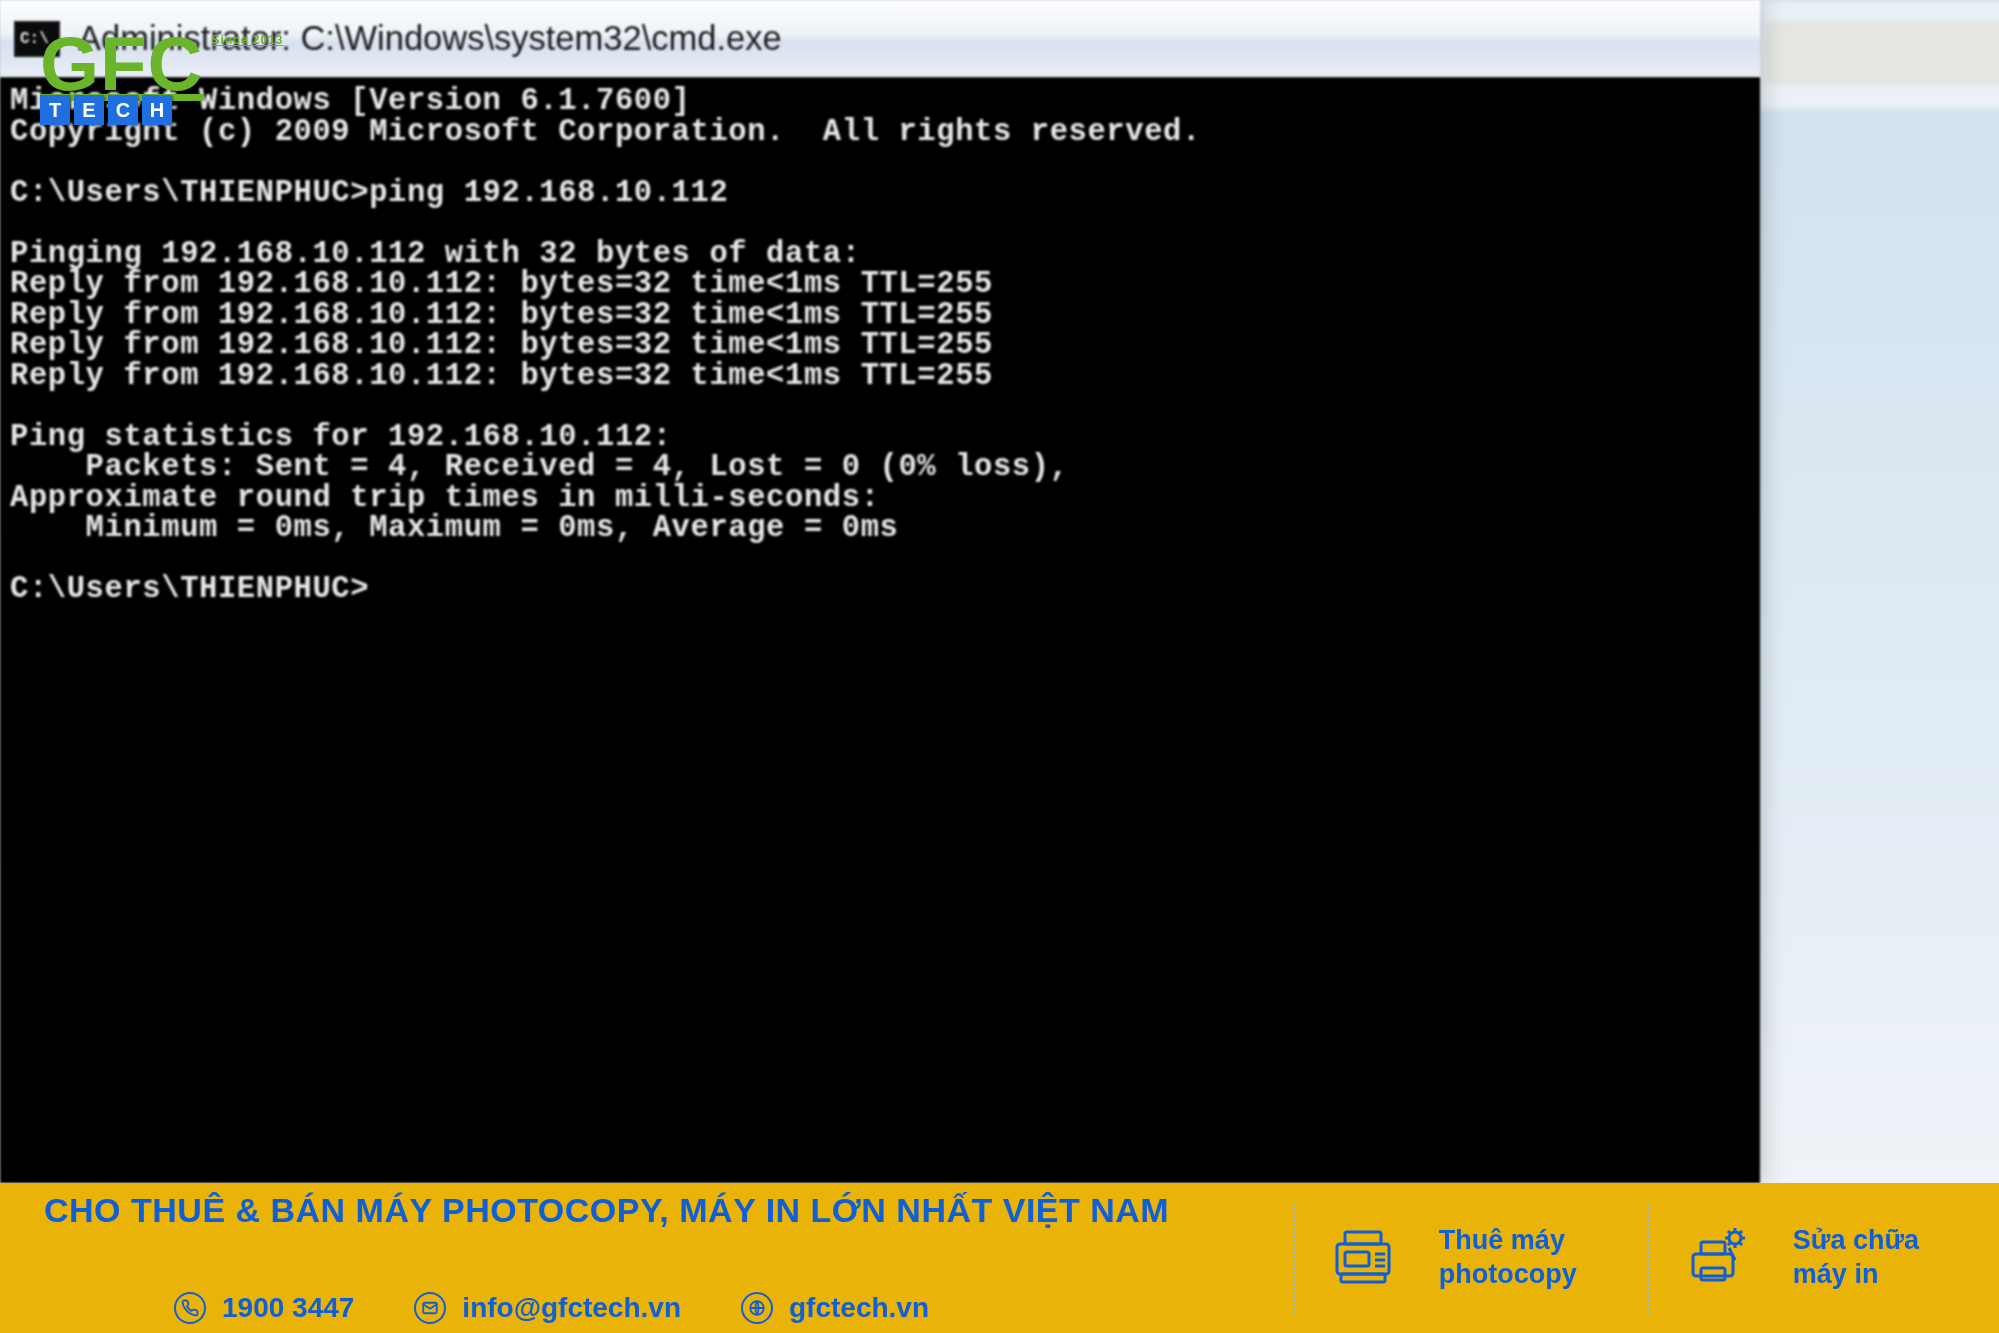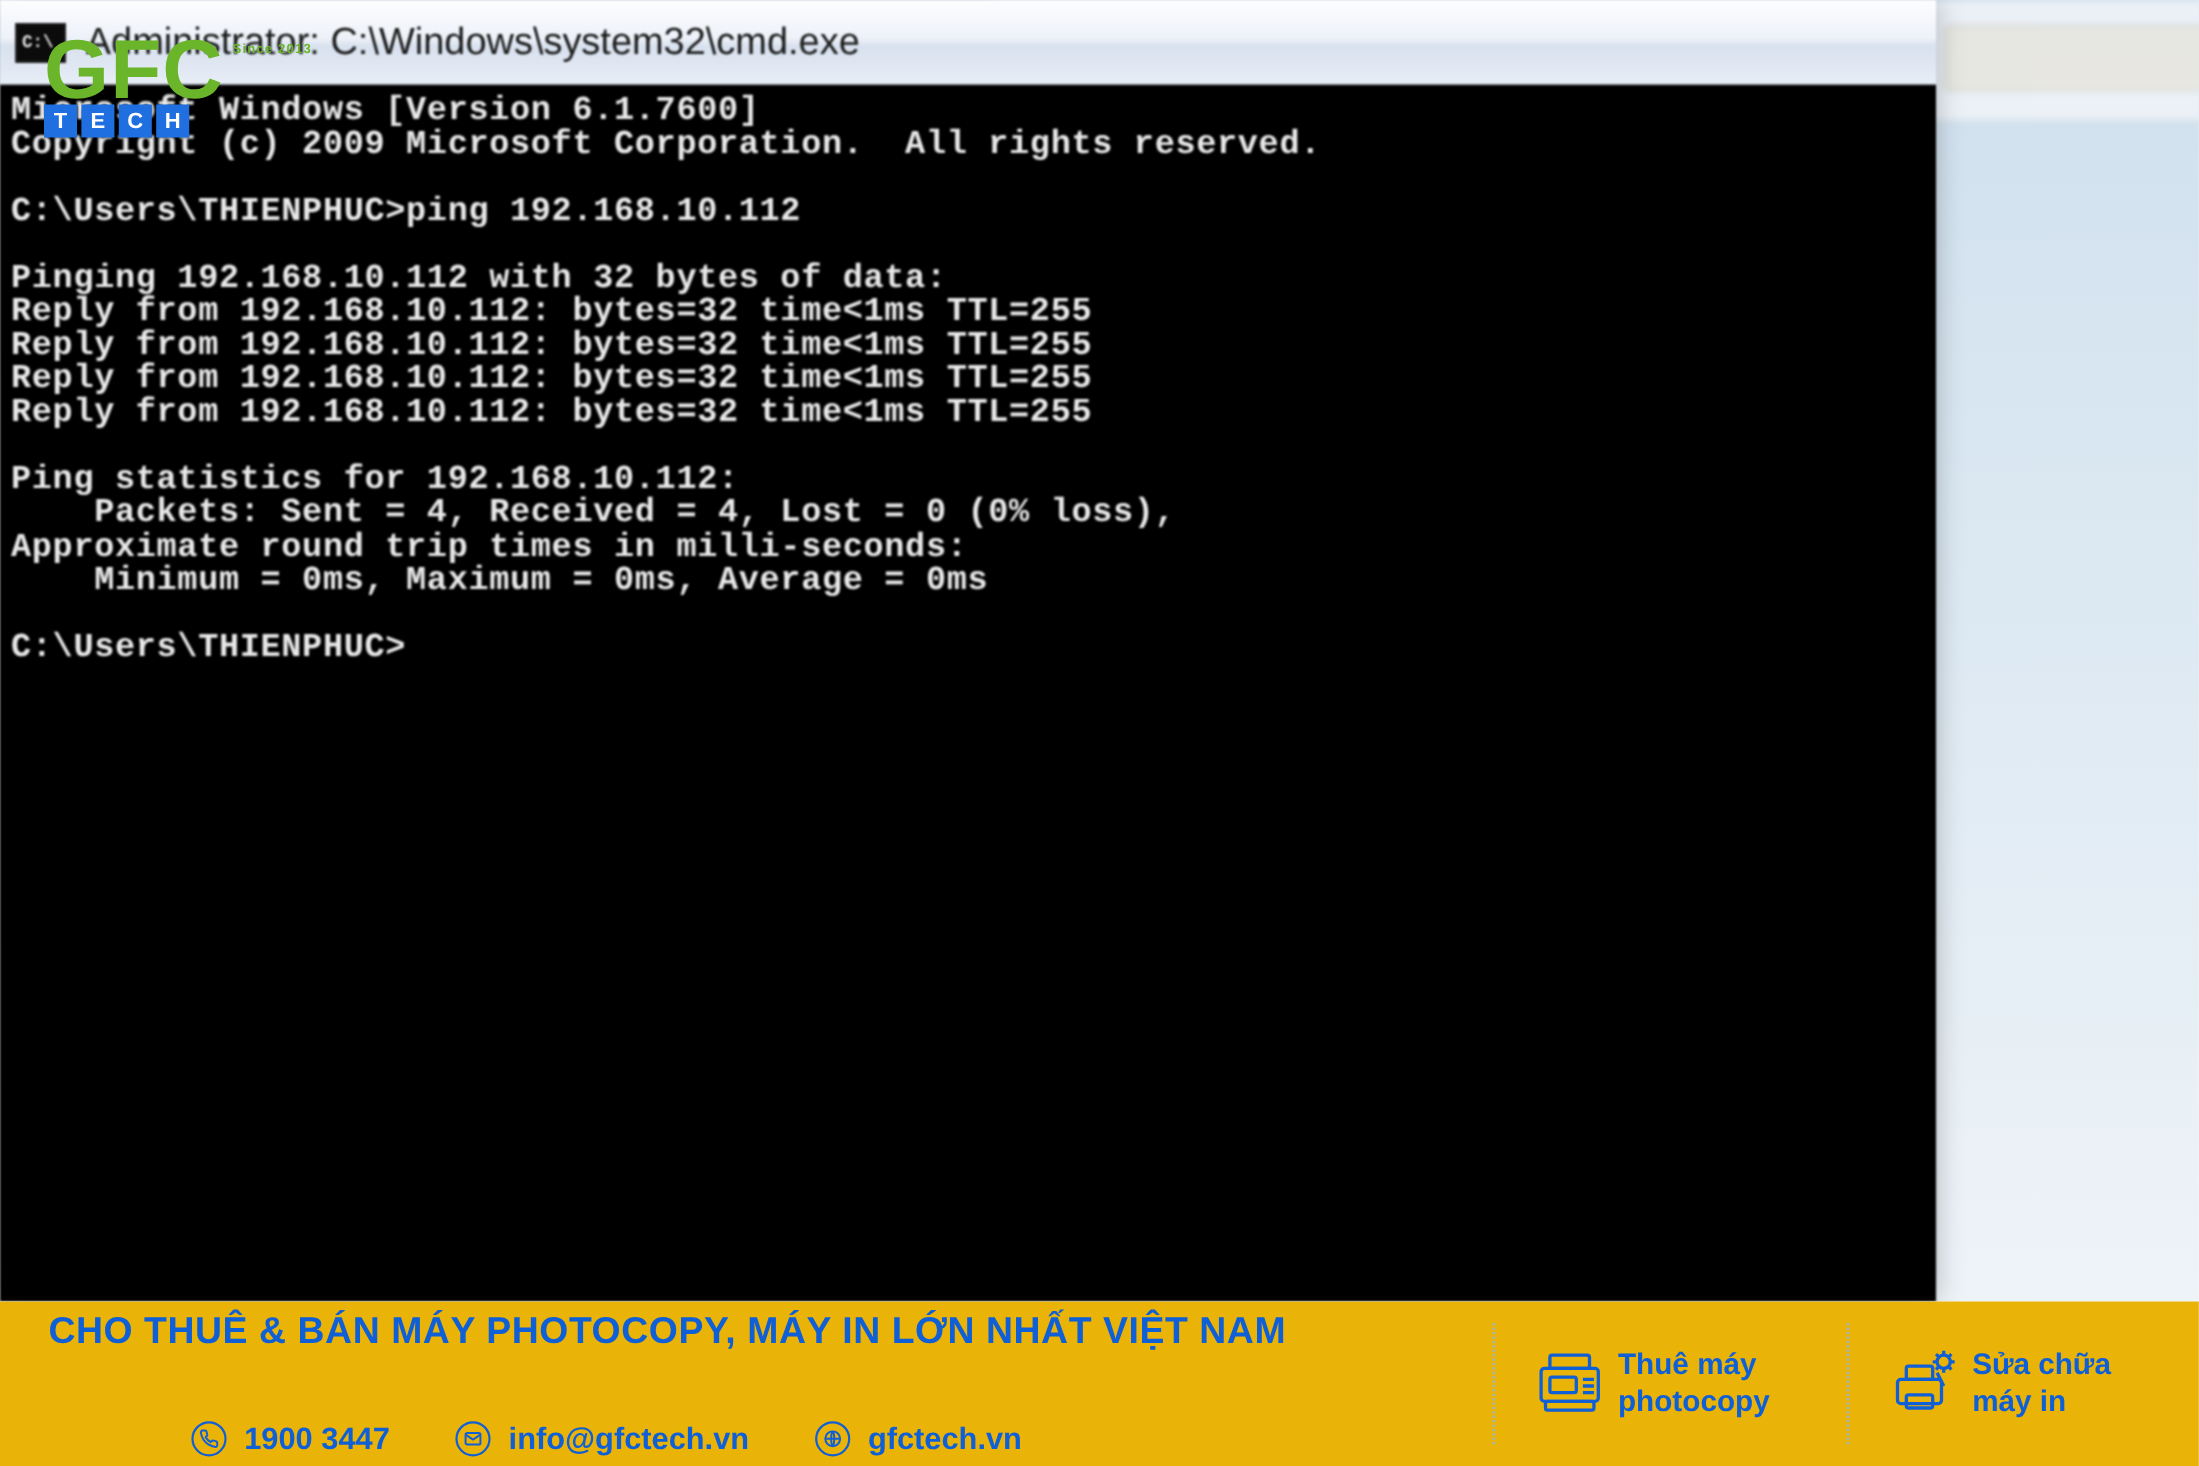--- a/index.html
+++ b/index.html
@@ -77,21 +77,21 @@
   
   .wm {
     position: absolute;
     left: 40px; top: 34px;
     z-index: 50;
   }
   .wm .gfc {
     font: 800 76px/0.78 Arial, Helvetica, sans-serif;
     color:#6ab52a;
     letter-spacing: 1px;
-    display:flex; align-items:center;
+    display:flex; align-items:flex-start;text-decoration:underline;
   }
   .wm .since {
     font: 600 12px/1 Arial; color:#6ab52a;
     margin-left:8px; margin-bottom:40px; display:inline-block;
   }
   .wm .tech {
     display:flex; gap:4px; margin-top:2px;
   }
   .wm .tech span{
     width:30px;height:30px;background:#1f6fe0;color:#fff;
@@ -122,21 +122,21 @@
     padding-left: 130px;
     font: 600 28px/1 Arial; color:#0f5fd6;margin-top:48px;
   }
   .footer .contacts .item{ display:flex; align-items:center; gap:16px; }
   .footer .ic{
     width:32px;height:32px;border:2.5px solid #0f5fd6;border-radius:50%;
     display:flex;align-items:center;justify-content:center;
     color:#0f5fd6;
   }
   .footer .svc{
-    display:flex; align-items:center; gap:12px;
+    display:flex; align-items:center; gap:44px;
     padding: 0 36px;
     border-left: 2px dotted #8fb4e8;
     height: 110px;
   }
   .footer .svc .label{
     color:#0f5fd6; font:700 27px/1.25 Arial;
   }
   .footer .svc .svcicon{
     width:64px; color:#0f5fd6;
   }

